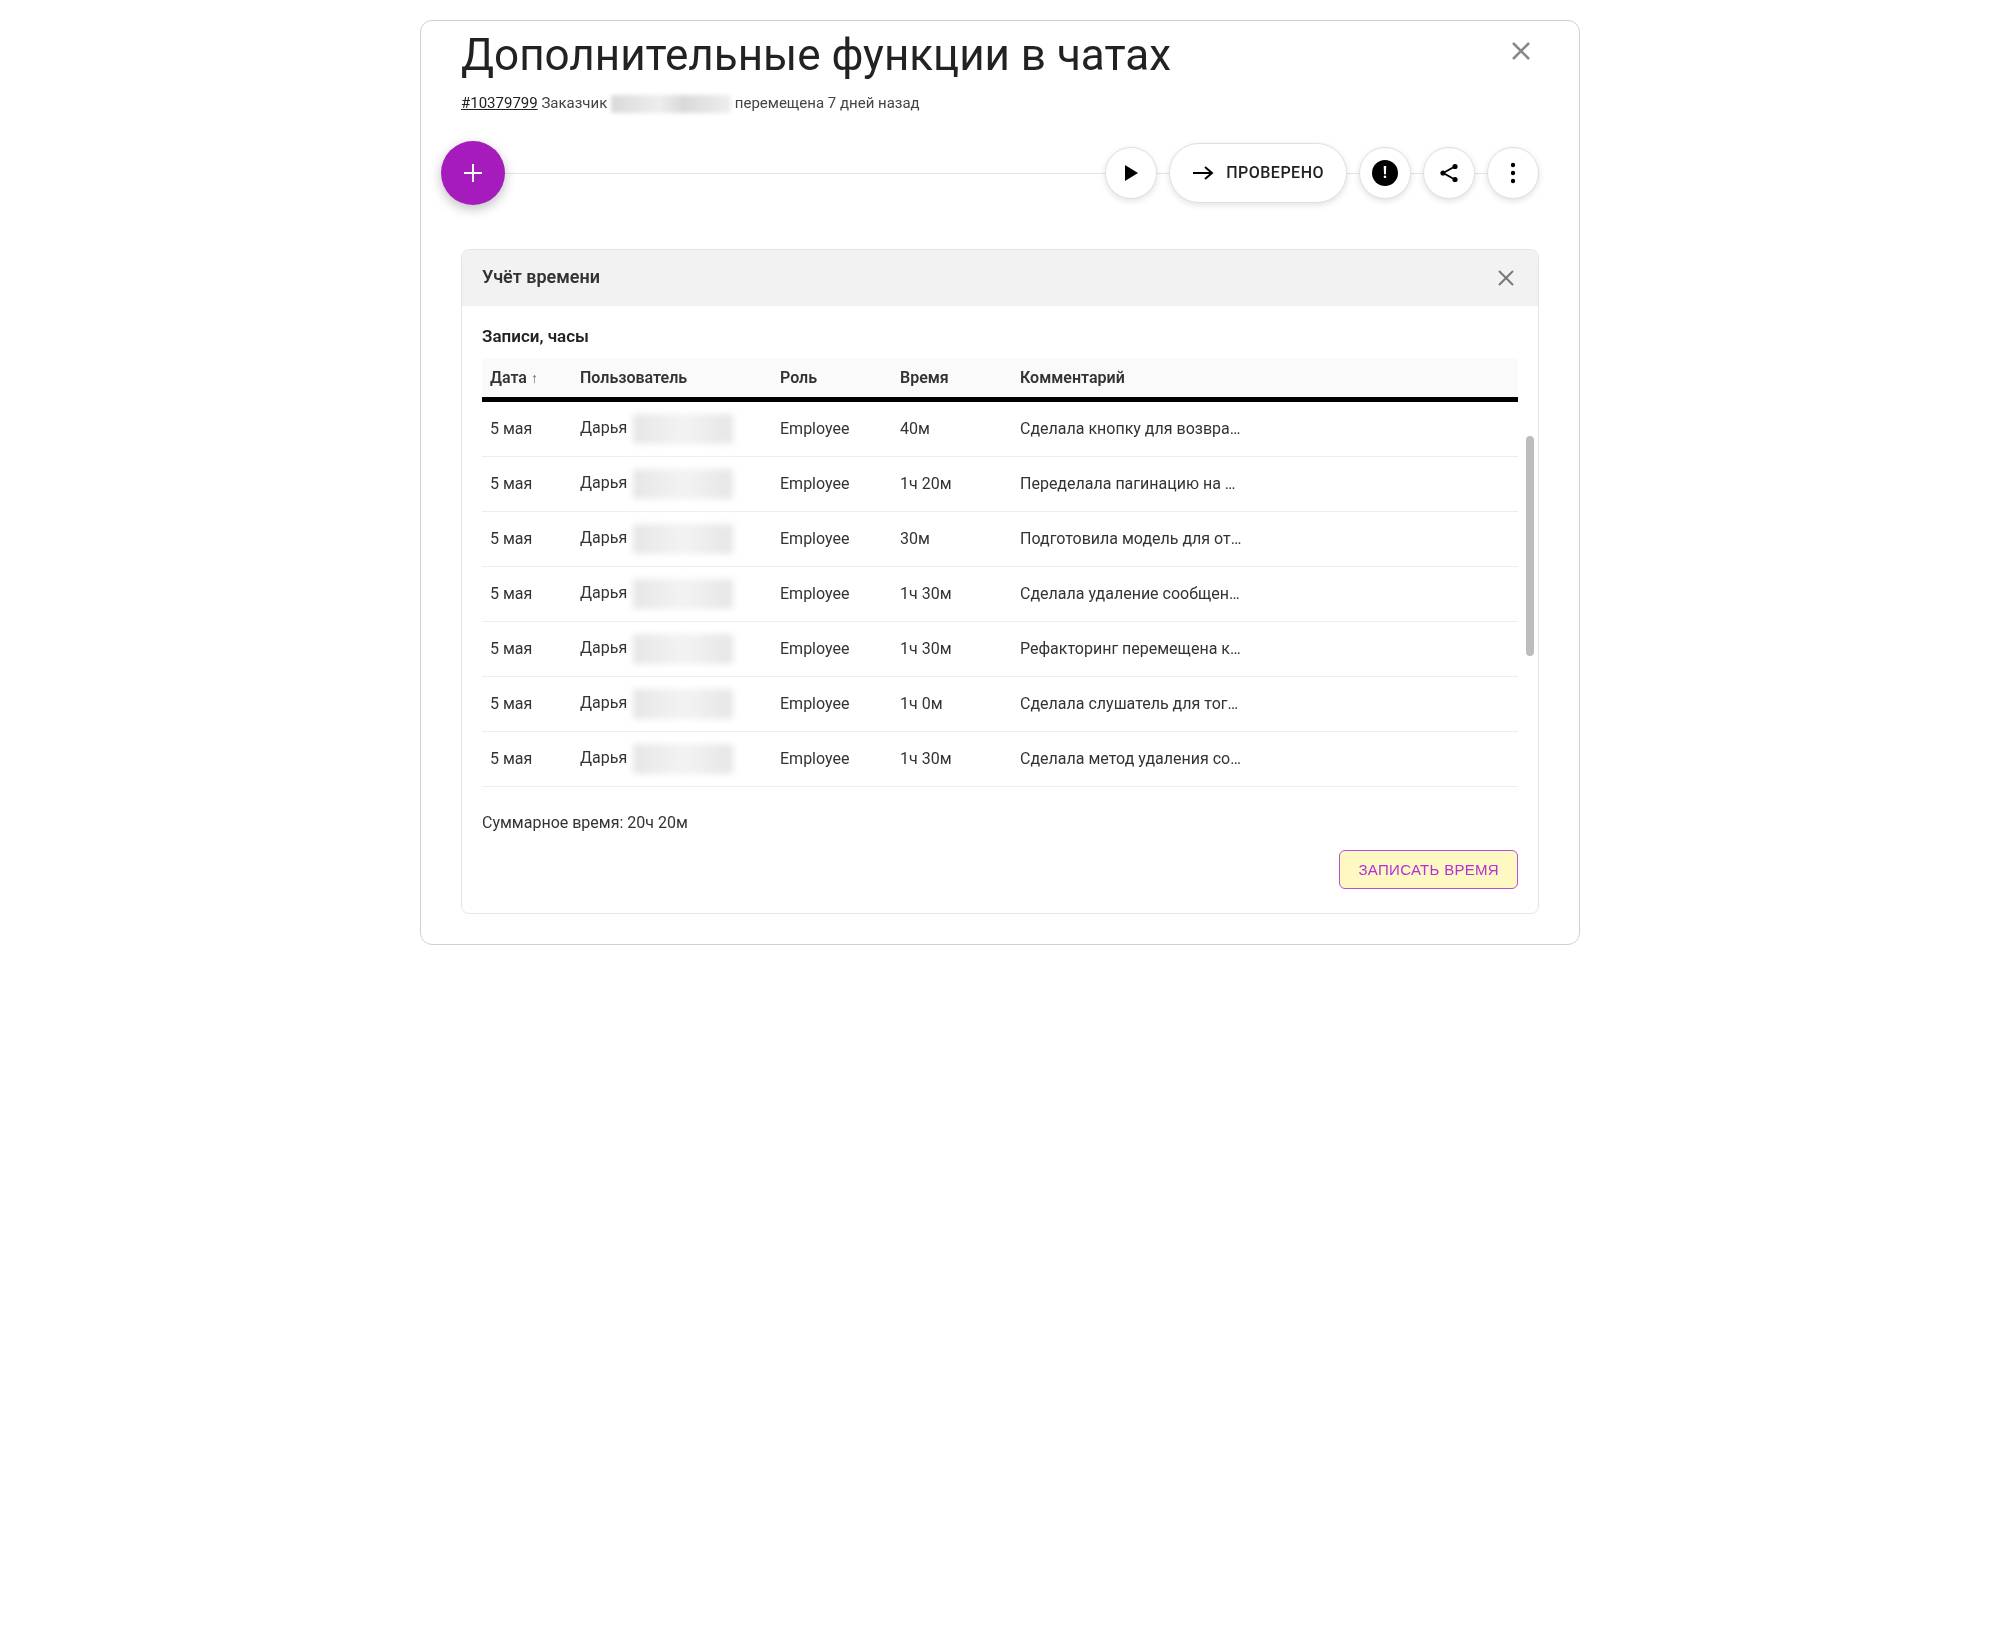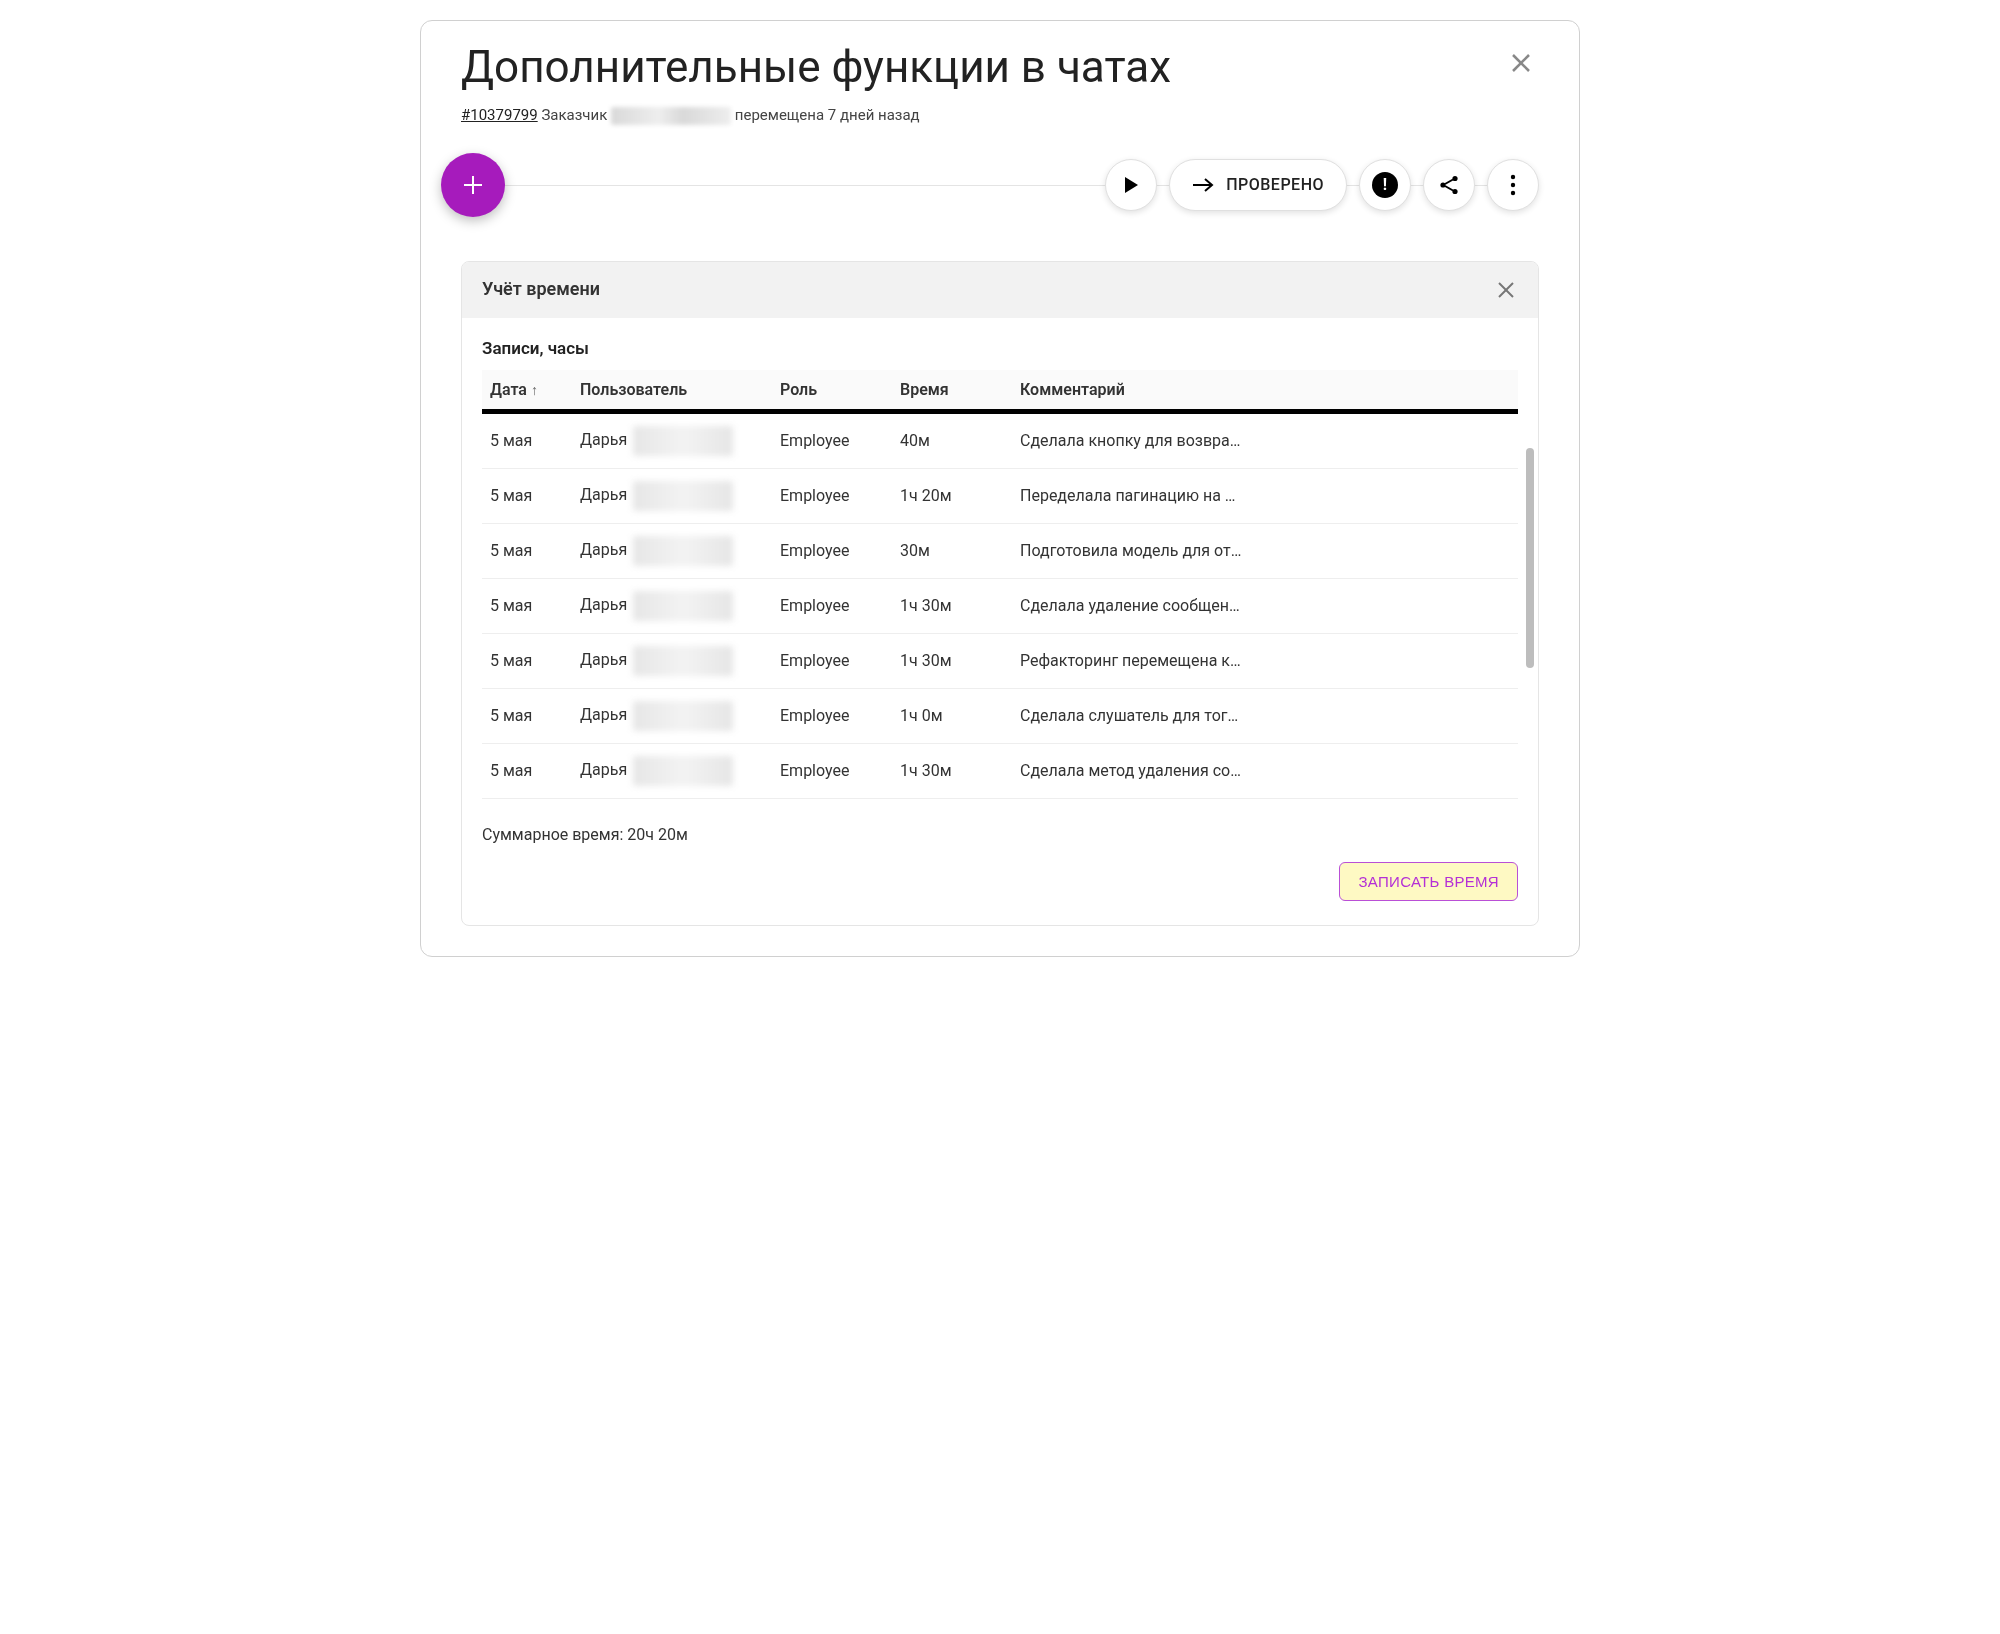--- a/index.html
+++ b/index.html
@@ -7,21 +7,21 @@
     font-family: -apple-system, BlinkMacSystemFont, "Segoe UI", Roboto, Arial, sans-serif;
     background: #fff;
     color: #222;
     padding: 20px;
   }
   .window {
     width: 1160px;
     margin: 0 auto;
     border: 1px solid #d0d0d0;
     border-radius: 12px;
-    padding: 24px 40px 30px 40px;
+    padding: 12px 40px 30px 40px;
     position: relative;
     background: #fff;
   }
   .header-row {
     display: flex;
     align-items: flex-start;
     justify-content: space-between;
   }
   .page-title {
     font-size: 44px;
@@ -85,21 +85,21 @@
     width: 52px; height: 52px;
     border-radius: 50%;
     background: #fff;
     border: 1px solid #e0e0e0;
     box-shadow: 0 2px 6px rgba(0,0,0,.12);
     display: flex; align-items: center; justify-content: center;
     margin-left: 12px;
     cursor: pointer;
   }
   .pill-btn {
-    height: 52px;
+    height: 60px;
     border-radius: 30px;
     background: #fff;
     border: 1px solid #e0e0e0;
     box-shadow: 0 2px 6px rgba(0,0,0,.12);
     display: flex; align-items: center;
     padding: 0 22px;
     gap: 12px;
     margin-left: 12px;
     cursor: pointer;
     font-size: 16px;

